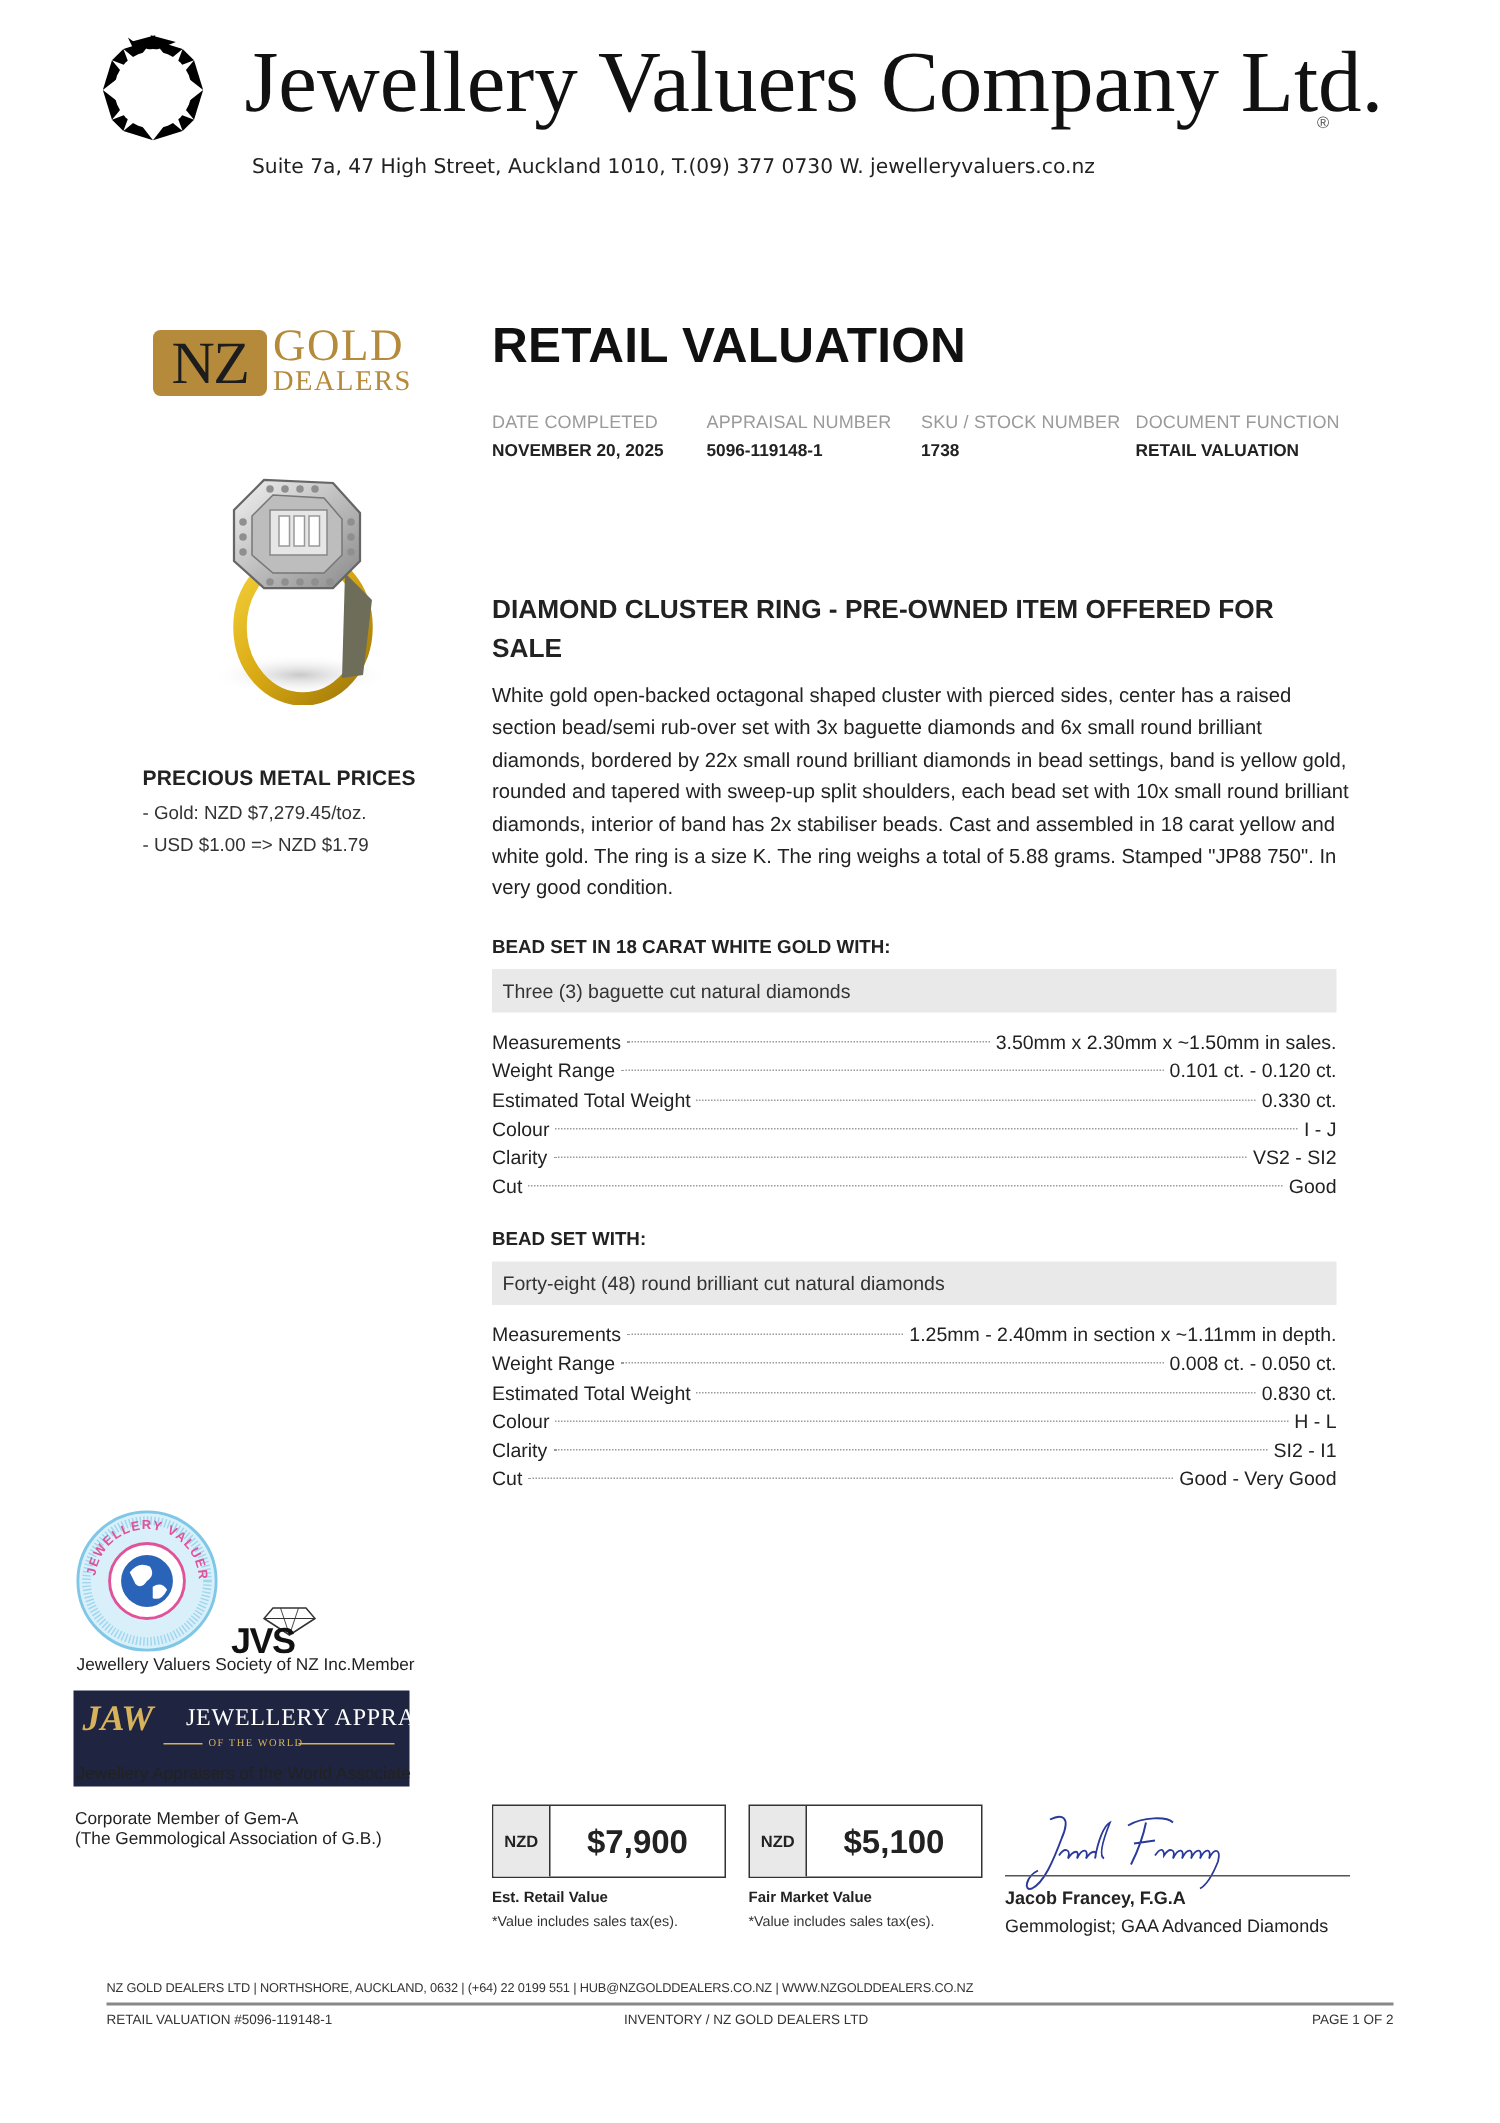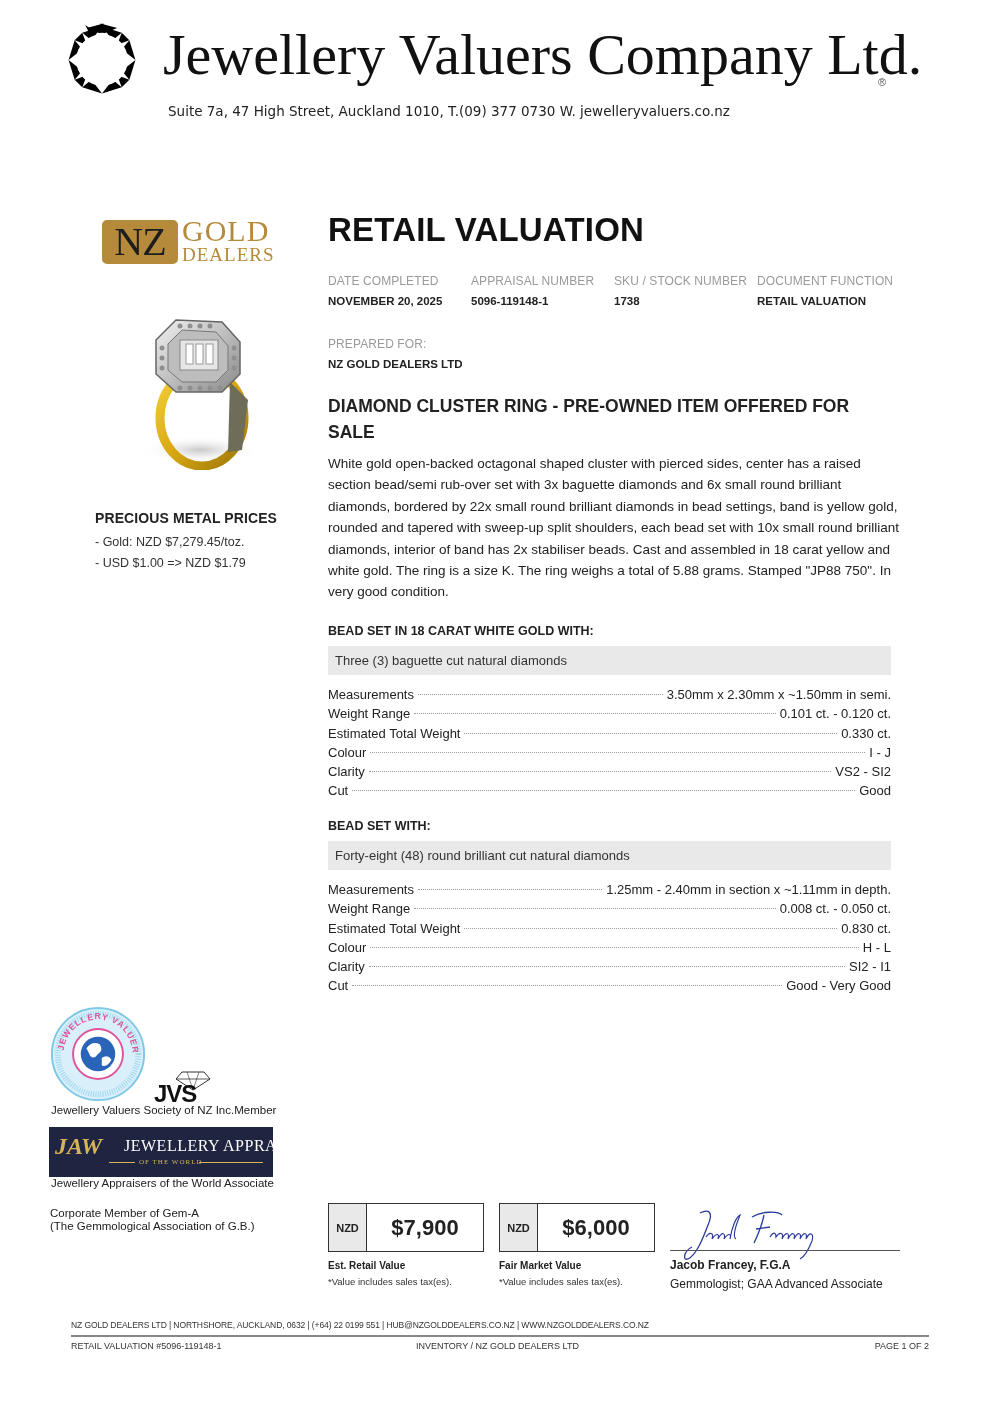--- a/index.html
+++ b/index.html
@@ -34,21 +34,21 @@
 
     .metal-prices { position: absolute; left: 95px; top: 510px; width: 210px; }
     .metal-prices h3 { font-size: 14px; font-weight: bold; color: #222; margin-bottom: 6px; letter-spacing: 0.1px; }
     .metal-prices p { font-size: 12.5px; color: #333; line-height: 21px; }
 
     
     .seal { position: absolute; left: 50px; top: 1006px; width: 96px; height: 96px; }
     .jvs { position: absolute; left: 152px; top: 1070px; width: 82px; height: 34px; }
     .jvs-caption { position: absolute; left: 51px; top: 1104px; font-size: 11.5px; color: #222; white-space: nowrap; }
     .jaw-banner {
-      position: absolute; left: 49px; top: 1127px; width: 224px; height: 50px; background: #1f2440;
+      position: absolute; left: 49px; top: 1127px; width: 224px; height: 64px; background: #1f2440;
     }
     .jaw-mark { position: absolute; left: 6px; top: 6px; font-family: "Liberation Serif", serif; font-style: italic; font-size: 24px; color: #d6b25b; font-weight: bold; }
     .jaw-title { position: absolute; left: 34px; top: 10px; font-family: "Liberation Serif", serif; font-size: 16px; color: #ffffff; letter-spacing: 0.5px; white-space: nowrap; padding-left: 41px; }
     .jaw-sub { position: absolute; left: 90px; top: 31px; font-family: "Liberation Serif", serif; font-size: 7px; color: #d6b25b; letter-spacing: 1px; white-space: nowrap; }
     .jaw-line-l { position: absolute; left: 60px; top: 35px; width: 26px; height: 1px; background: #d6b25b; }
     .jaw-line-r { position: absolute; left: 150px; top: 35px; width: 64px; height: 1px; background: #d6b25b; }
     .jaw-caption { position: absolute; left: 51px; top: 1177px; font-size: 11.5px; color: #222; white-space: nowrap; }
     .gema { position: absolute; left: 50px; top: 1207px; font-size: 11.5px; color: #222; line-height: 13px; white-space: nowrap; }
 
     
@@ -245,37 +245,33 @@
     <div class="label">SKU / STOCK NUMBER</div>
     <div class="value">1738</div>
   </div>
   <div class="meta-cell">
     <div class="label">DOCUMENT FUNCTION</div>
     <div class="value">RETAIL VALUATION</div>
   </div>
 </div>
 
 <div class="meta-row r2">
-  <div class="meta-cell">
-    <div class="label">PREPARED FOR:</div>
-    <div class="value">NZ GOLD DEALERS LTD</div>
-  </div>
 </div>
 
 <h2 class="item-title">DIAMOND CLUSTER RING - PRE-OWNED ITEM OFFERED FOR SALE</h2>
 <p class="item-desc">White gold open-backed octagonal shaped cluster with pierced sides, center has a raised section bead/semi rub-over set with 3x baguette diamonds and 6x small round brilliant diamonds, bordered by 22x small round brilliant diamonds in bead settings, band is yellow gold, rounded and tapered with sweep-up split shoulders, each bead set with 10x small round brilliant diamonds, interior of band has 2x stabiliser beads. Cast and assembled in 18 carat yellow and white gold. The ring is a size K. The ring weighs a total of 5.88 grams. Stamped "JP88 750". In very good condition.</p>
 
 <div class="section s1">
   <div class="section-head">BEAD SET IN 18 CARAT WHITE GOLD WITH:</div>
   <div class="section-band">Three (3) baguette cut natural diamonds</div>
   <div class="spec-list">
     <div class="spec-row">
         <span class="k">Measurements</span>
         <span class="dots"></span>
-        <span class="v">3.50mm x 2.30mm x ~1.50mm in semi.</span>
+        <span class="v">3.50mm x 2.30mm x ~1.50mm in sales.</span>
       </div>
     <div class="spec-row">
         <span class="k">Weight Range</span>
         <span class="dots"></span>
         <span class="v">0.101 ct. - 0.120 ct.</span>
       </div>
     <div class="spec-row">
         <span class="k">Estimated Total Weight</span>
         <span class="dots"></span>
         <span class="v">0.330 ct.</span>
@@ -340,36 +336,36 @@
     <div class="cur">NZD</div>
     <div class="amt">$7,900</div>
   </div>
   <div class="vlabel">Est. Retail Value</div>
   <div class="vnote">*Value includes sales tax(es).</div>
 </div>
 
 <div class="value-block v2">
   <div class="vbox">
     <div class="cur">NZD</div>
-    <div class="amt">$6,000</div>
+    <div class="amt">$5,100</div>
   </div>
   <div class="vlabel">Fair Market Value</div>
   <div class="vnote">*Value includes sales tax(es).</div>
 </div>
 
 <div class="signature">
   <svg class="sig-script" viewBox="0 0 160 56">
     <path d="M22,6 C30,2 36,4 30,18 C24,34 18,48 10,52 C4,54 6,44 14,40" fill="none" stroke="#2a3a9a" stroke-width="1.3"></path>
     <path d="M28,30 C32,24 36,26 34,32 C38,26 42,26 40,32 C44,24 48,26 46,32 C50,26 54,26 52,32 C54,20 58,10 62,8 C58,18 54,30 58,32" fill="none" stroke="#2a3a9a" stroke-width="1.2"></path>
     <path d="M74,10 C84,4 100,4 104,8 M86,8 C84,18 80,28 76,36 M78,22 L92,20" fill="none" stroke="#2a3a9a" stroke-width="1.3"></path>
     <path d="M92,30 C96,24 98,26 98,30 C102,24 106,26 104,32 C108,24 112,26 110,32 C114,24 118,26 116,32 C120,24 124,26 122,32 C126,24 130,26 128,32 C132,24 136,26 134,34 C130,44 126,50 122,52" fill="none" stroke="#2a3a9a" stroke-width="1.2"></path>
   </svg>
   <div class="sig-line"></div>
   <div class="sig-name">Jacob Francey, F.G.A</div>
-  <div class="sig-role">Gemmologist; GAA Advanced Associate</div>
+  <div class="sig-role">Gemmologist; GAA Advanced Diamonds</div>
 </div>
 
 <div class="footer-contact">NZ GOLD DEALERS LTD | NORTHSHORE, AUCKLAND, 0632 | (+64) 22 0199 551 | HUB@NZGOLDDEALERS.CO.NZ | WWW.NZGOLDDEALERS.CO.NZ</div>
 <div class="footer-rule"></div>
 <div class="footer-row">
   <span class="l">RETAIL VALUATION #5096-119148-1</span>
   <span class="c">INVENTORY / NZ GOLD DEALERS LTD</span>
   <span class="r">PAGE 1 OF 2</span>
 </div>
 

